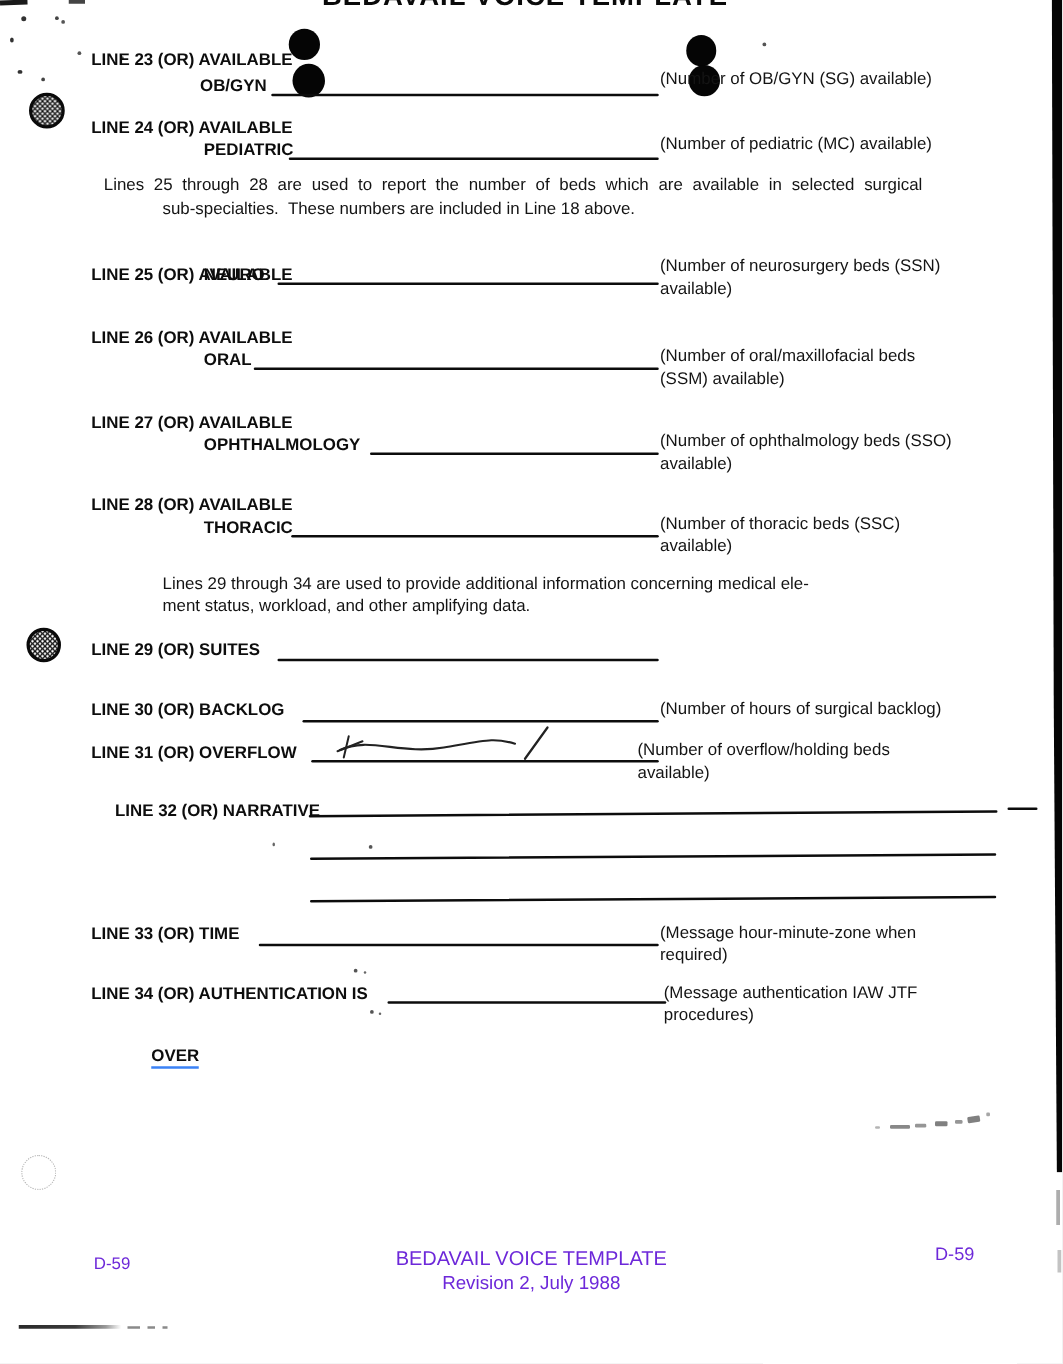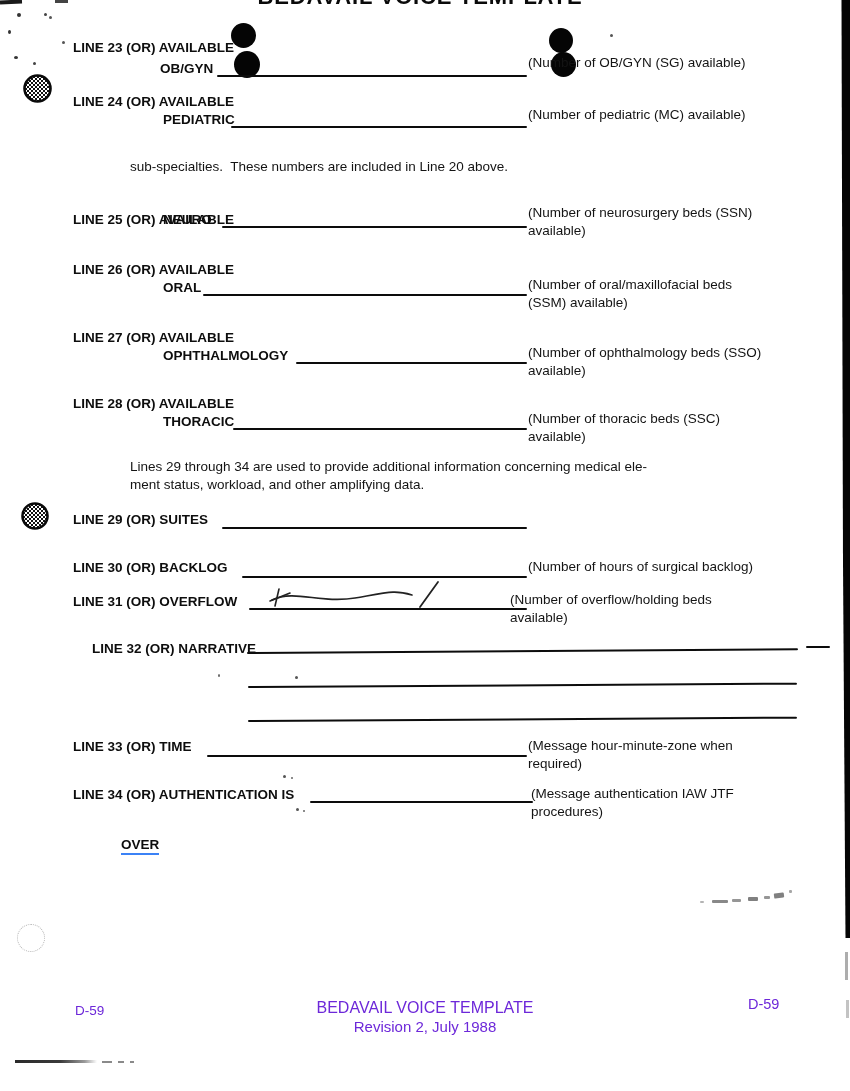--- a/index.html
+++ b/index.html
@@ -93,21 +93,22 @@
   <div class="lbl" style="left:73px;top:40px;">LINE 23 (OR) AVAILABLE</div>
   <div class="sub" style="left:160px;top:61px;">OB/GYN</div>
   <div class="blank" style="left:217px;top:75px;width:310px;"></div>
   <div class="note" style="left:528px;top:54px;">(Number of OB/GYN (SG) available)</div>
 
   <div class="lbl" style="left:73px;top:94px;">LINE 24 (OR) AVAILABLE</div>
   <div class="sub" style="left:163px;top:112px;">PEDIATRIC</div>
   <div class="blank" style="left:231px;top:126px;width:296px;"></div>
   <div class="note" style="left:528px;top:106px;">(Number of pediatric (MC) available)</div>
 
-  <div class="para" style="left:130px;top:159px;">sub-specialties.  These numbers are included in Line 20 above.</div>
+  <div class="para" style="left:83px;top:140px;word-spacing:4px;">Lines 25 through 28 are used to report the number of beds which are available in selected surgical</div>
+  <div class="para" style="left:130px;top:159px;">sub-specialties.  These numbers are included in Line 18 above.</div>
 
   <div class="lbl" style="left:73px;top:212px;">LINE 25 (OR) AVAILABLE</div>
   <div class="sub" style="left:163px;top:212px;">NEURO</div>
   <div class="blank" style="left:222px;top:226px;width:305px;"></div>
   <div class="note" style="left:528px;top:204px;"><span>(Number of neurosurgery beds (SSN)</span><br><span>available)</span></div>
 
   <div class="lbl" style="left:73px;top:262px;">LINE 26 (OR) AVAILABLE</div>
   <div class="sub" style="left:163px;top:280px;">ORAL</div>
   <div class="blank" style="left:203px;top:294px;width:324px;"></div>
   <div class="note" style="left:528px;top:276px;"><span>(Number of oral/maxillofacial beds</span><br><span>(SSM) available)</span></div>

